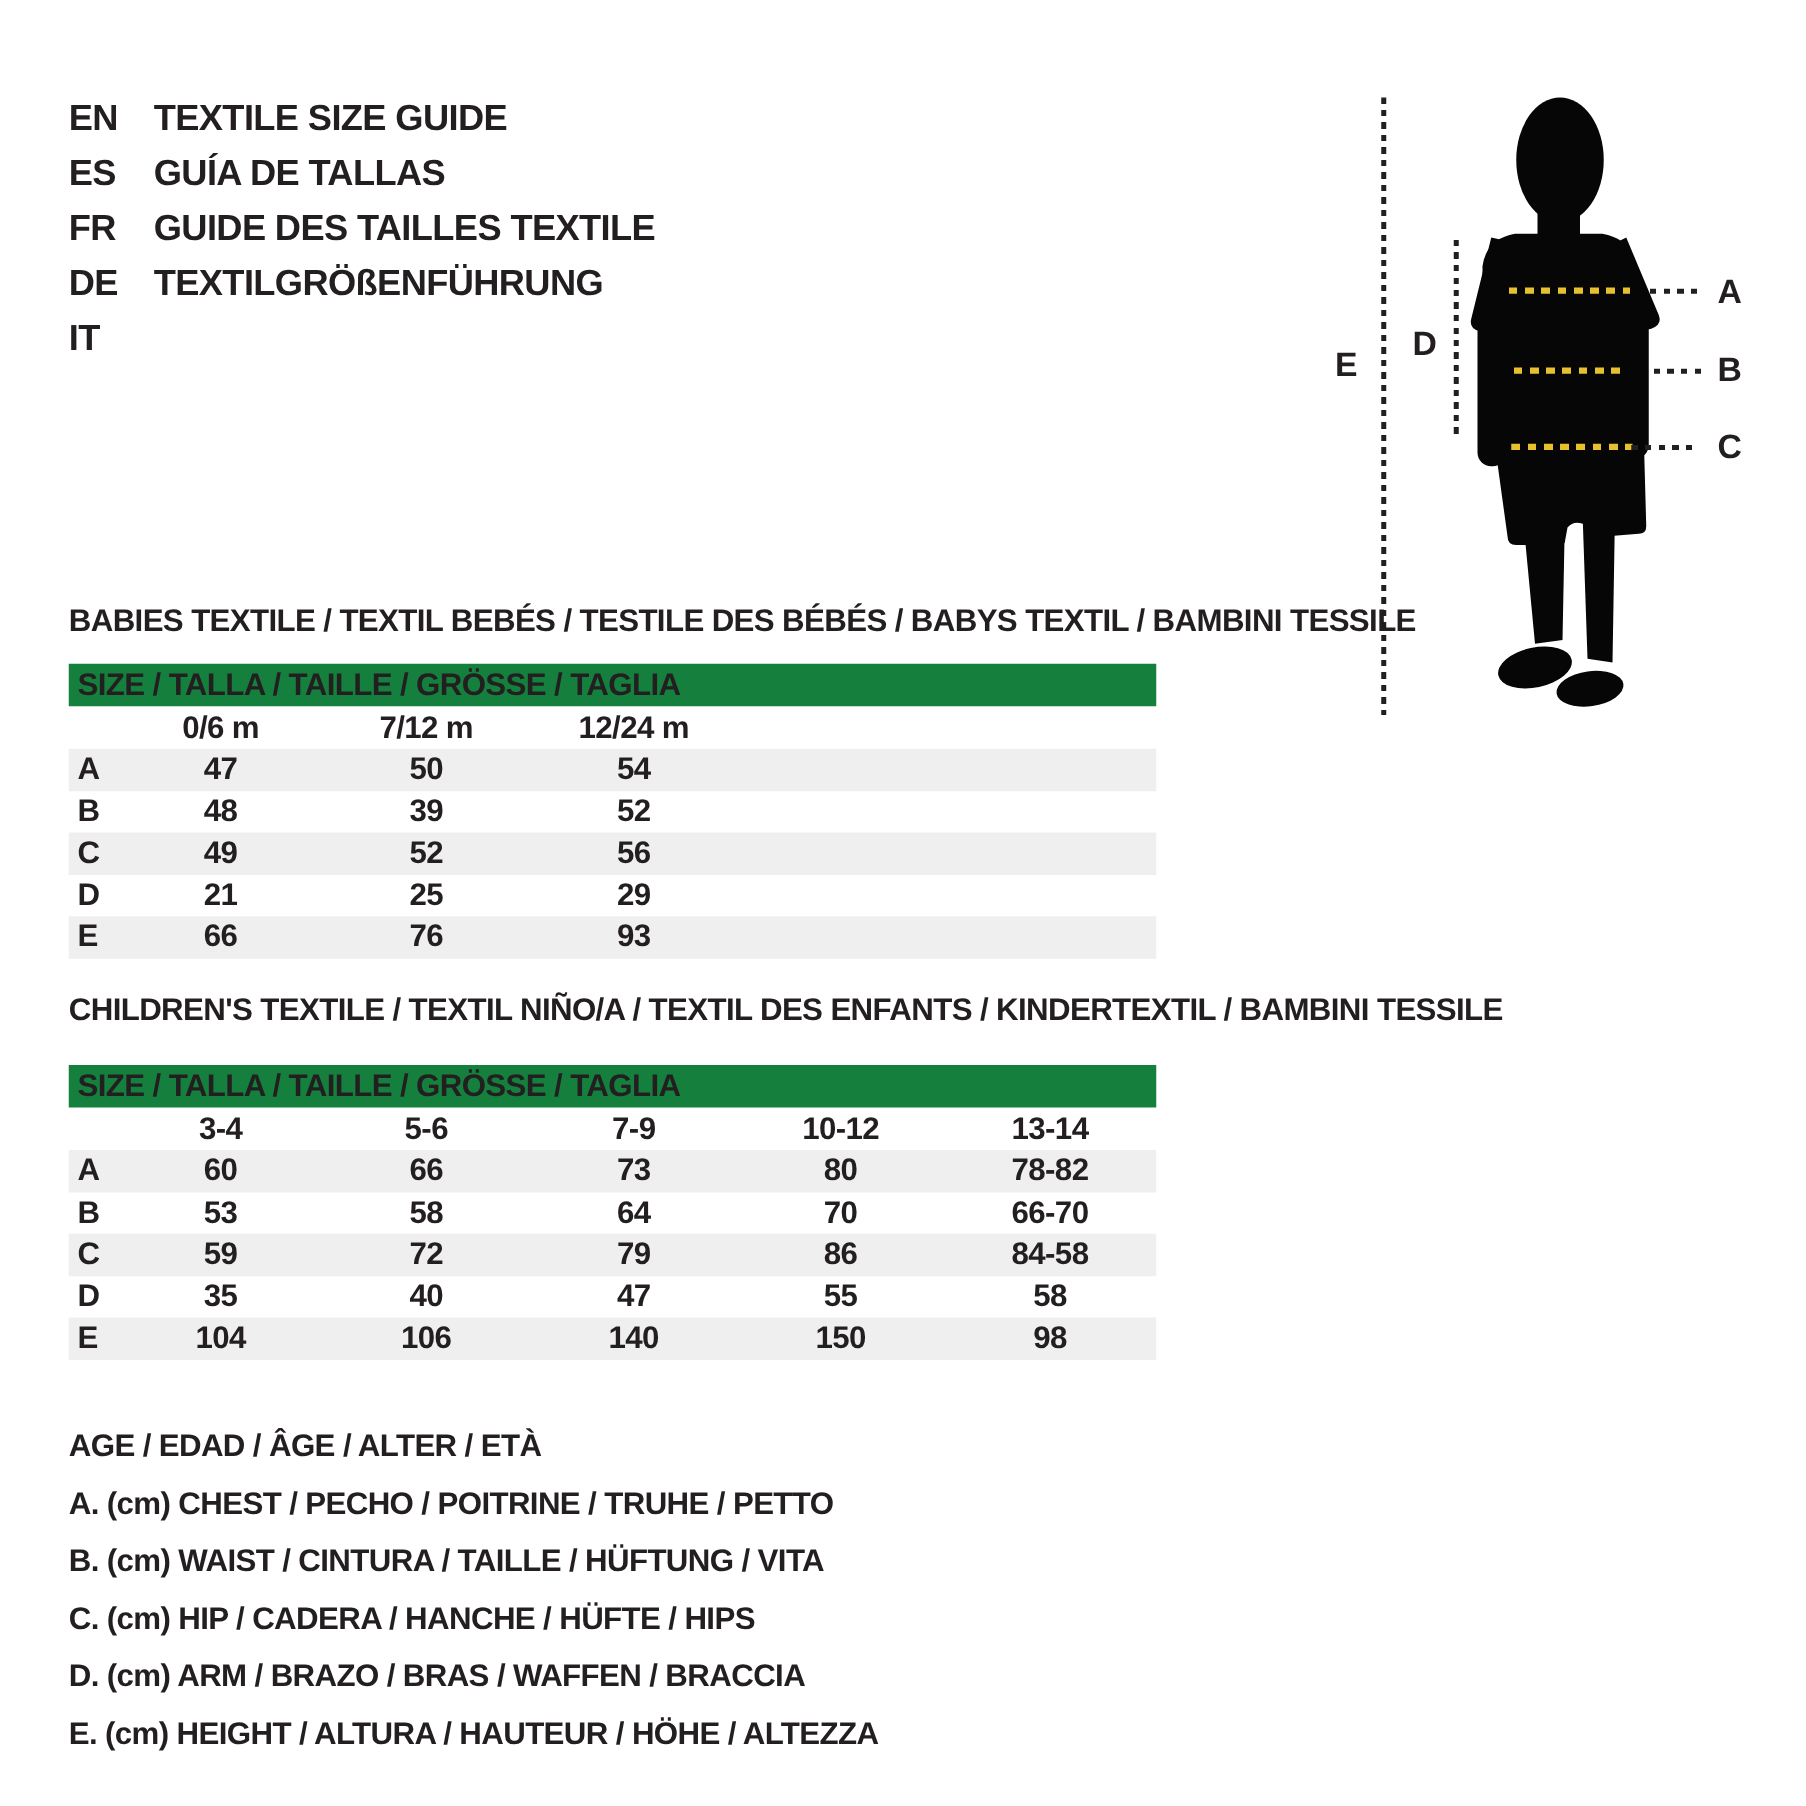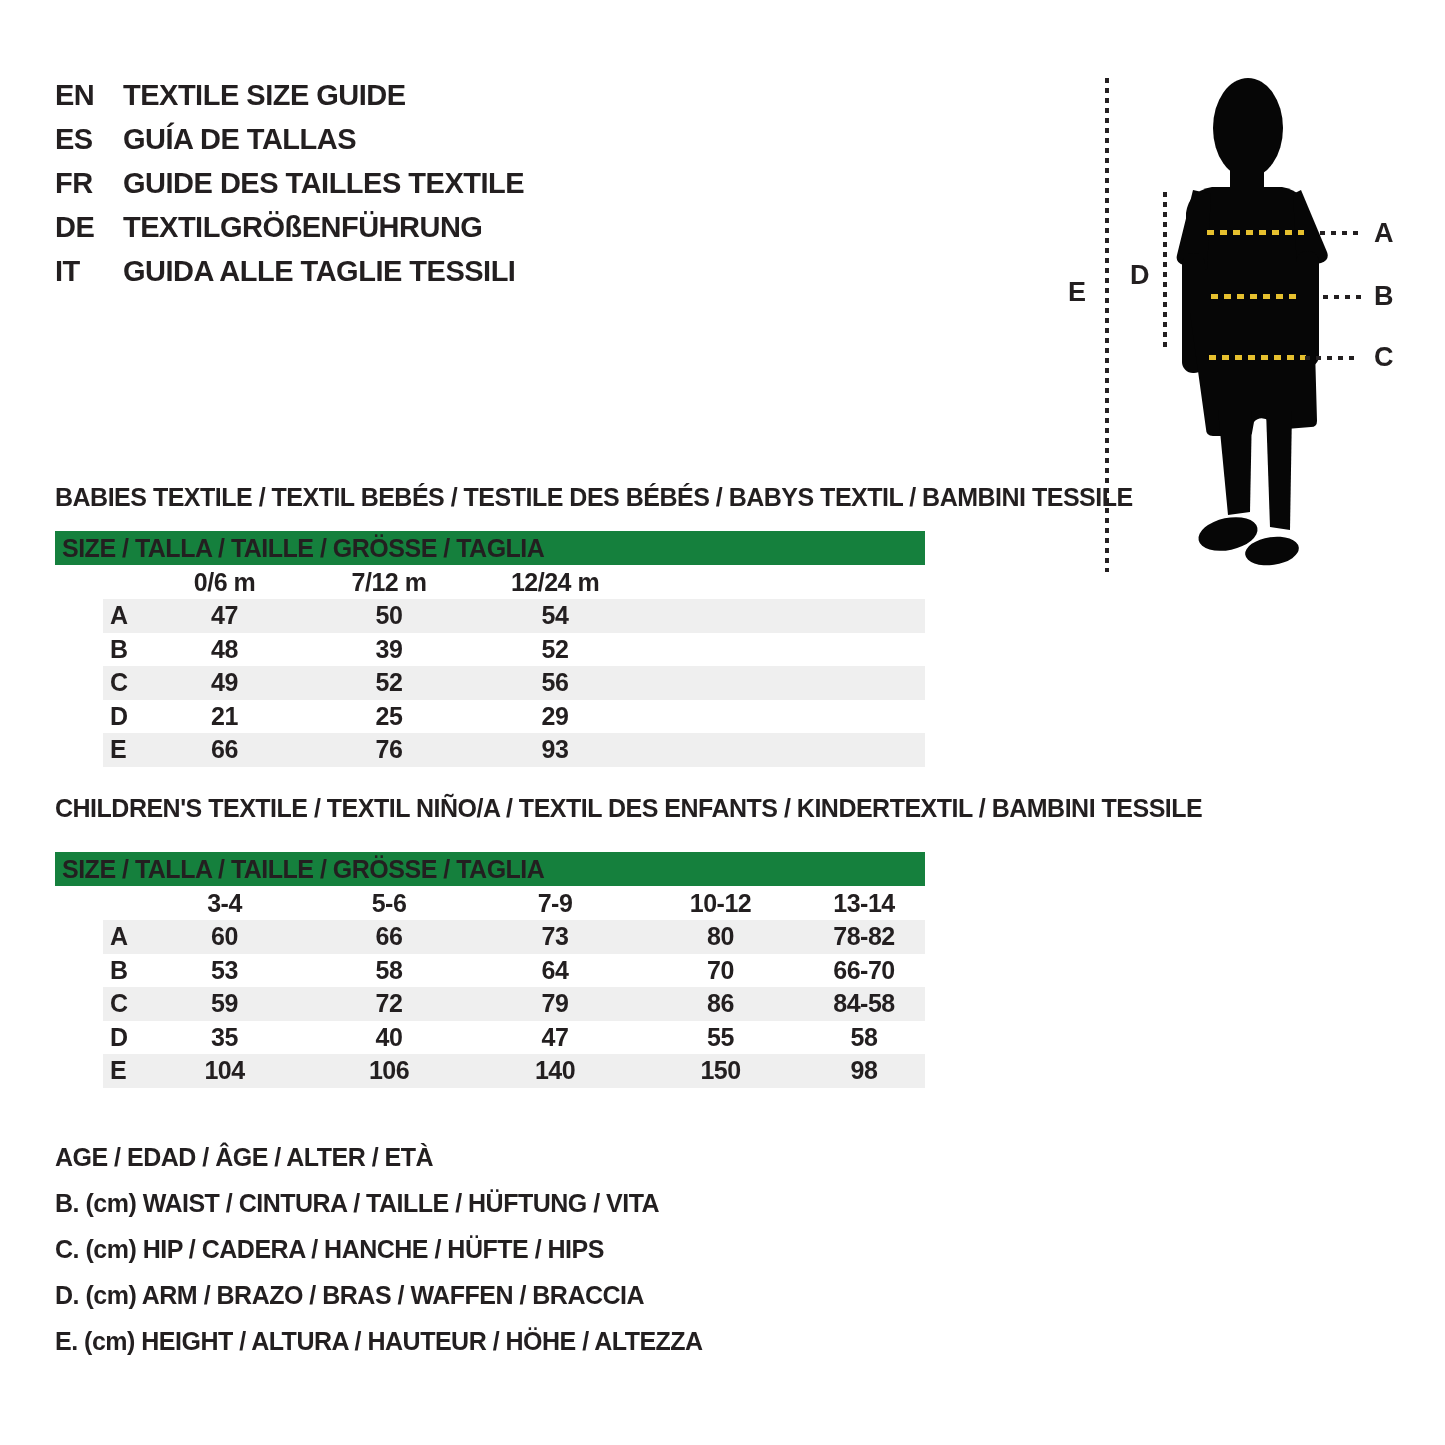--- a/index.html
+++ b/index.html
@@ -22,21 +22,21 @@
   .dash-b{position:absolute;height:4px;
     background:repeating-linear-gradient(90deg,#231f20 0 5px,transparent 5px 11px);}
   .fig-label{position:absolute;font-size:27px;line-height:28px;font-weight:700;letter-spacing:-0.5px;}
 
   
   .section-title{position:absolute;left:55px;height:34px;line-height:34px;font-size:25px;white-space:nowrap;}
 
   
   .table{position:absolute;left:55px;width:870px;}
   .size-bar{height:34px;background:#15803d;display:flex;align-items:center;padding-left:7px;box-sizing:border-box;font-size:25px;}
-  .row{display:grid;align-items:center;font-size:25px;margin-left:48px;}
+  .row{display:grid;align-items:center;font-size:25px;}
   .babies-grid{grid-template-columns:40px 163px 166px 166px 1fr;}
   .children-grid{grid-template-columns:40px 163px 166px 166px 165px 1fr;}
   .colhead{height:34px;}
   .drow{height:33.5px;}
   .stripe{background:#efefef;}
   .cell{text-align:center;}
   .cell.lbl{text-align:left;padding-left:7px;}
 
   
   .legend{position:absolute;left:55px;top:1134px;}
@@ -59,21 +59,20 @@
     <div class="lang-row">
       <span class="lang-code">FR</span>
       <span class="lang-title">GUIDE DES TAILLES TEXTILE</span>
     </div>
     <div class="lang-row">
       <span class="lang-code">DE</span>
       <span class="lang-title">TEXTILGRÖßENFÜHRUNG</span>
     </div>
     <div class="lang-row">
       <span class="lang-code">IT</span>
-      <span class="lang-title">GUIDA ALLE TAGLIE TESSILI</span>
     </div>
   </section>
 
   <svg class="fig-svg" viewBox="0 0 240 500" xmlns="http://www.w3.org/2000/svg">
     <g fill="#060606">
       <ellipse cx="148" cy="53" rx="35" ry="50"></ellipse>
       <rect x="130" y="88" width="34" height="44"></rect>
       <path d="M86 138 Q89 116 112 112 L182 112 Q205 116 208 138 L208 262 L86 262 Z"></path>
       <path d="M93 115 L77 180 Q75 188 84 190 L107 195 L111 119 Z"></path>
       <path d="M201 115 L227 177 Q230 185 221 188 L197 193 L193 119 Z"></path>
@@ -198,19 +197,20 @@
       <span class="cell">104</span>
       <span class="cell">106</span>
       <span class="cell">140</span>
       <span class="cell">150</span>
       <span class="cell">98</span>
     </div>
   </div>
 
   <div class="legend t">
     <div class="legend-line">AGE / EDAD / ÂGE / ALTER / ETÀ</div>
+    <div class="legend-line">A. (cm) CHEST / PECHO / POITRINE / TRUHE / PETTO</div>
     <div class="legend-line">B. (cm) WAIST / CINTURA / TAILLE / HÜFTUNG / VITA</div>
     <div class="legend-line">C. (cm) HIP / CADERA / HANCHE / HÜFTE / HIPS</div>
     <div class="legend-line">D. (cm) ARM / BRAZO / BRAS / WAFFEN / BRACCIA</div>
     <div class="legend-line">E. (cm) HEIGHT / ALTURA / HAUTEUR / HÖHE / ALTEZZA</div>
   </div>
 
 </div>
 
 </body></html>

